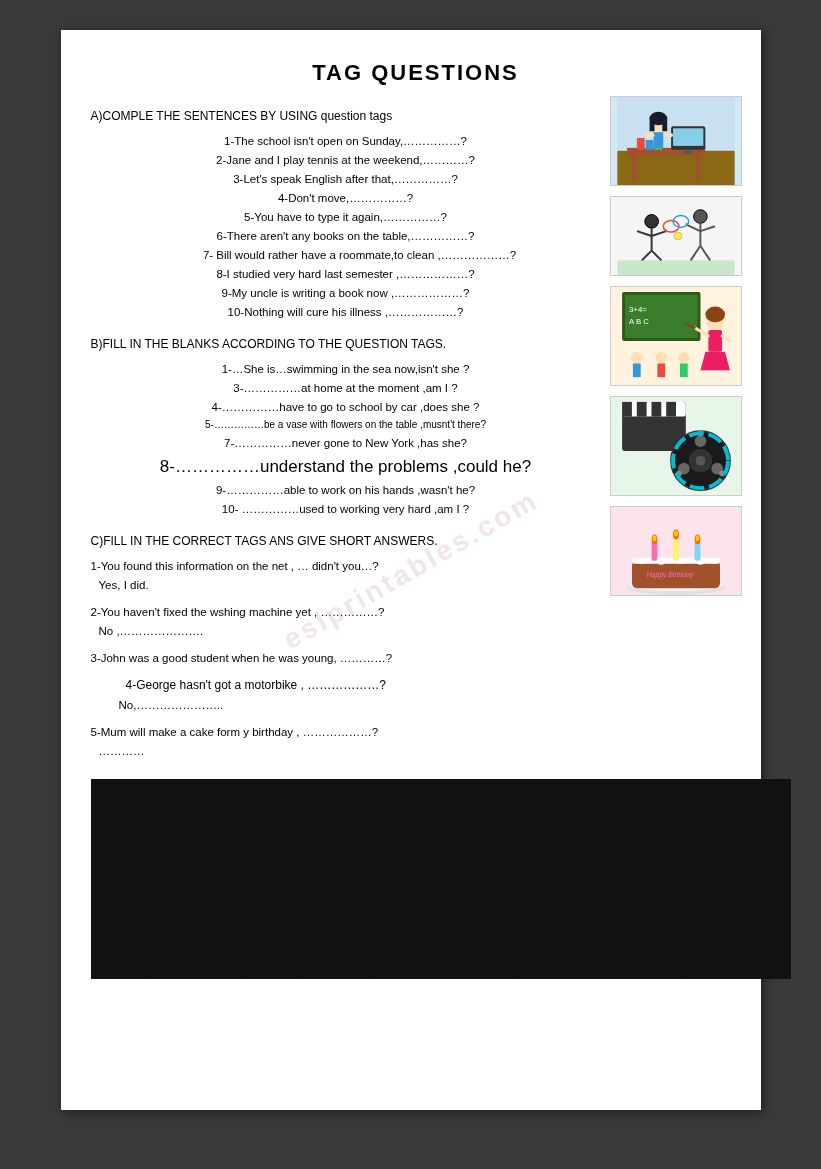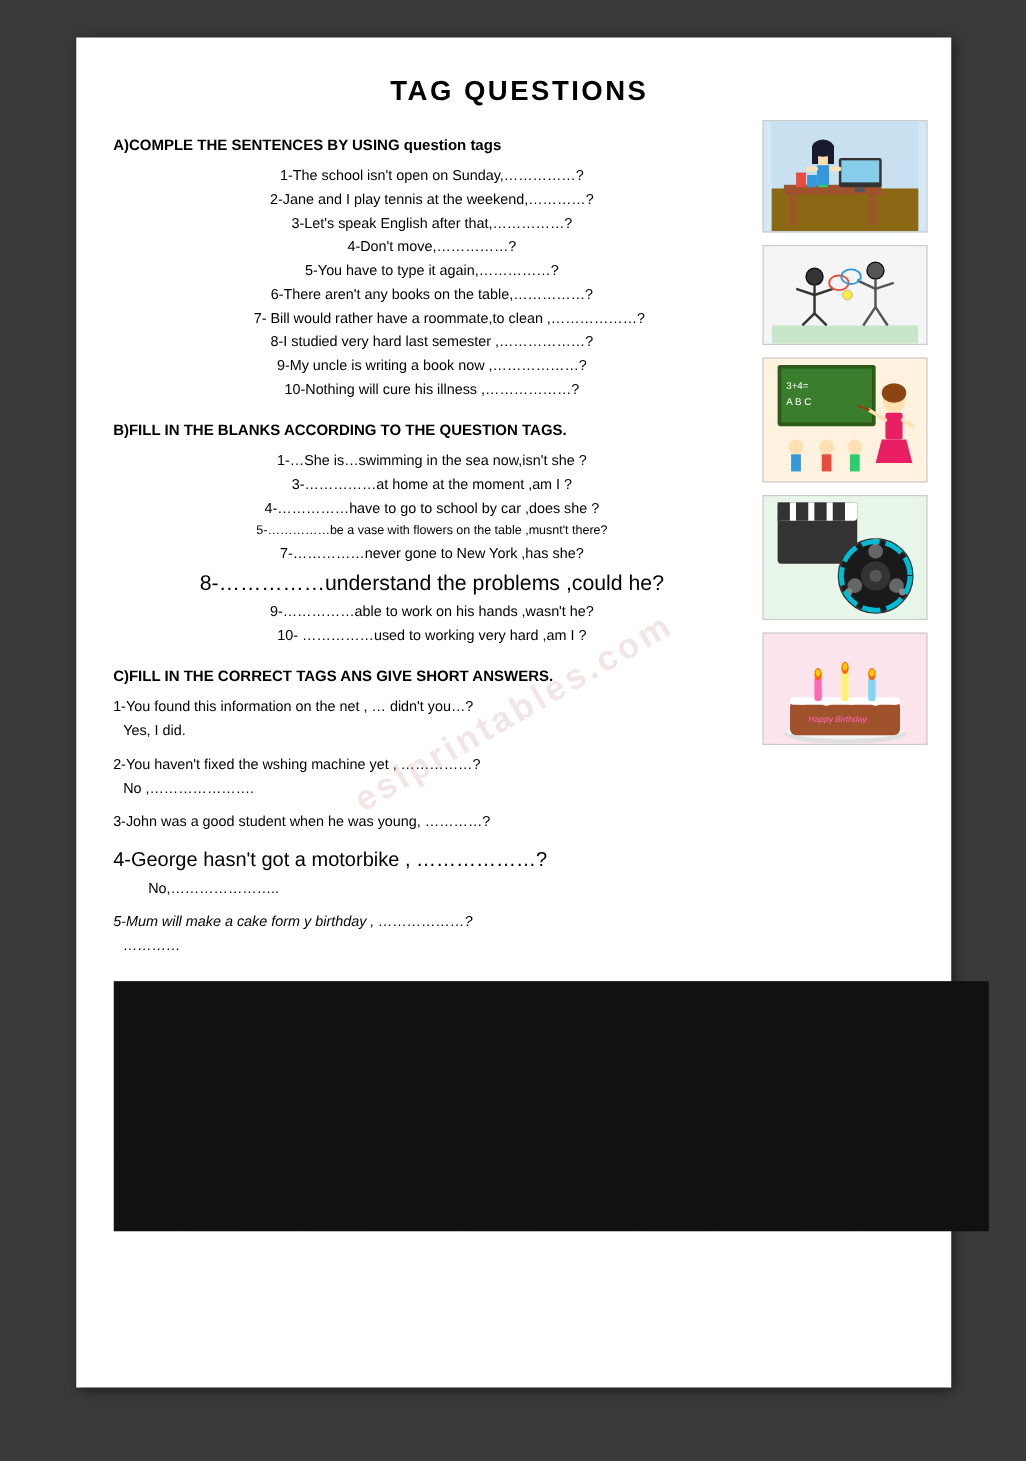--- a/index.html
+++ b/index.html
@@ -23,21 +23,21 @@
     }
     .title {
       text-align: center;
       font-size: 22px;
       font-weight: bold;
       letter-spacing: 2px;
       margin-bottom: 10px;
     }
     .section-header {
       font-size: 12px;
-      font-weight: bold;
+      font-weight: normal;
       margin-bottom: 6px;
       margin-top: 10px;
     }
     .content-area {
       display: flex;
       gap: 10px;
     }
     .main-content {
       flex: 1;
       font-size: 11.5px;
@@ -175,24 +175,24 @@
             <p style="font-size: 11.5px; line-height: 1.65; padding-left: 8px;"> Yes, I did.</p>
           </div>
           <div style="margin-bottom: 8px;">
             <p style="font-size: 11.5px; line-height: 1.65;">2-You  haven't fixed the wshing machine yet , ……………?</p>
             <p style="font-size: 11.5px; line-height: 1.65; padding-left: 8px;"> No ,………………….</p>
           </div>
           <div style="margin-bottom: 8px;">
             <p style="font-size: 11.5px; line-height: 1.65;">3-John was a good student when he was young, …………?</p>
           </div>
           <div style="margin-bottom: 8px;">
-            <p style="font-size: 16px; line-height: 1.65;">4-George  hasn't got a motorbike , ………………?</p>
+            <p style="font-size: 12px; line-height: 1.65; margin-left: 35px;">4-George  hasn't got a motorbike , ………………?</p>
             <p style="font-size: 11.5px; line-height: 1.65; padding-left: 8px; margin-left: 20px;"> No,…………………..</p>
           </div>
-          <div style="margin-bottom: 8px; font-style: italic;">
+          <div style="margin-bottom: 8px;">
             <p style="font-size: 11.5px; line-height: 1.65;">5-Mum will make a cake form y birthday , ………………?</p>
             <p style="font-size: 11.5px; line-height: 1.65; padding-left: 8px;"> …………</p>
           </div>
         </div>
 
     </div>
 
     <div class="images-col">
 
       <div class="img-placeholder img1">

